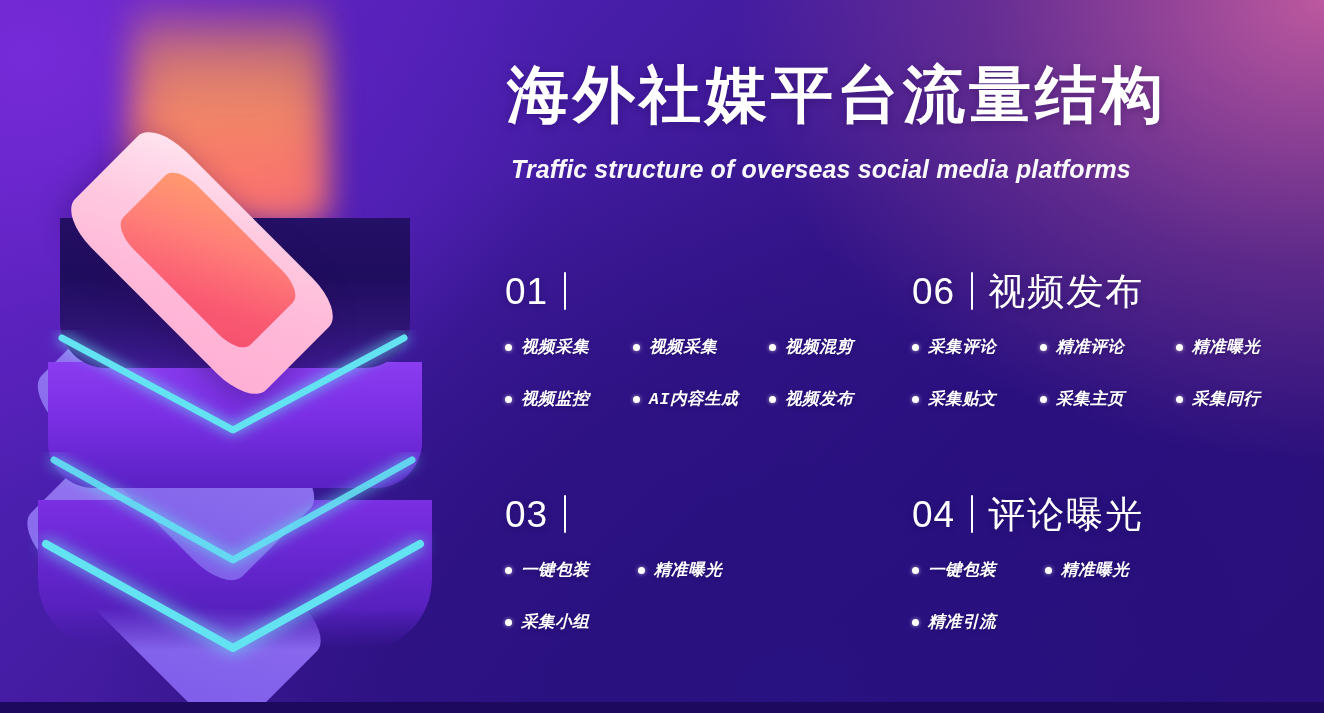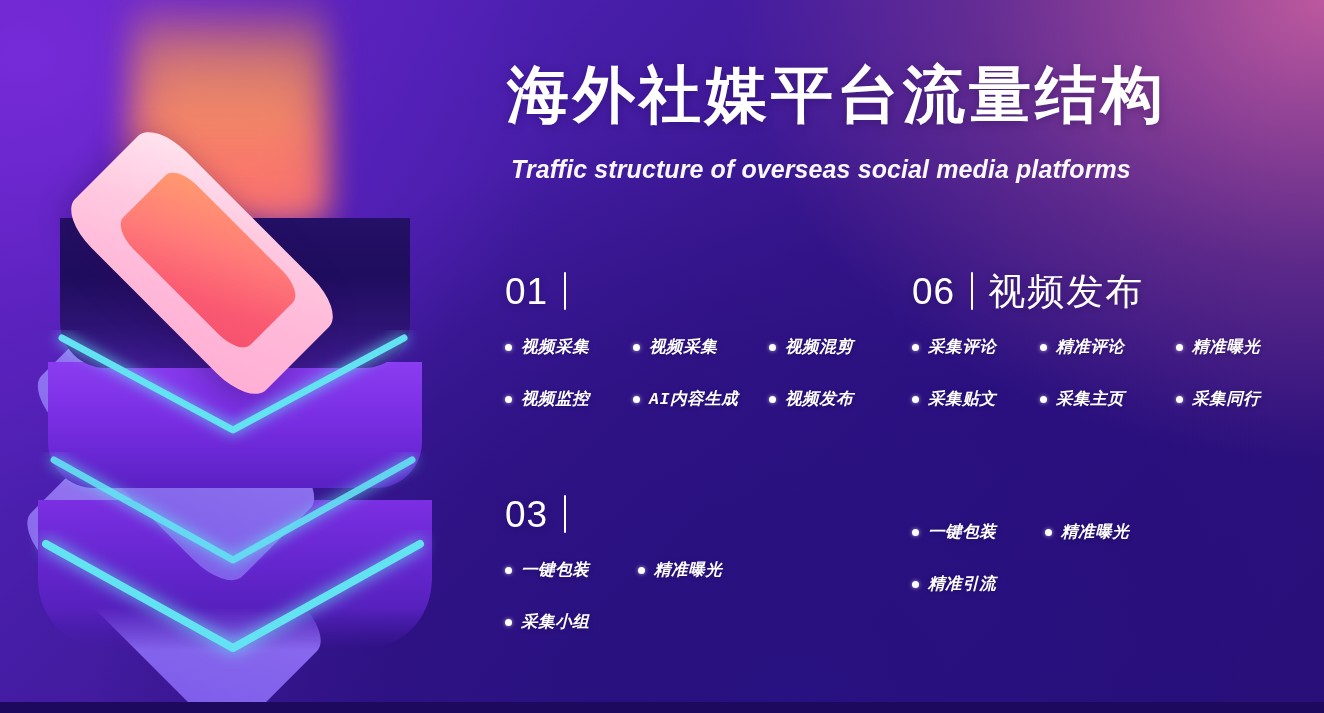--- a/index.html
+++ b/index.html
@@ -346,20 +346,25 @@
               <span class="dot"></span>
               <span class="item-label">精准曝光</span>
             </div>
             <div class="item">
               <span class="dot"></span>
               <span class="item-label">采集小组</span>
             </div>
           </div>
         </div>
         <div class="section">
+          <div class="sec-head">
+            <span class="sec-num">04</span>
+            <span class="sec-div"></span>
+            <span class="sec-name">评论曝光</span>
+          </div>
           <div class="items cols2">
             <div class="item">
               <span class="dot"></span>
               <span class="item-label">一键包装</span>
             </div>
             <div class="item">
               <span class="dot"></span>
               <span class="item-label">精准曝光</span>
             </div>
             <div class="item">

